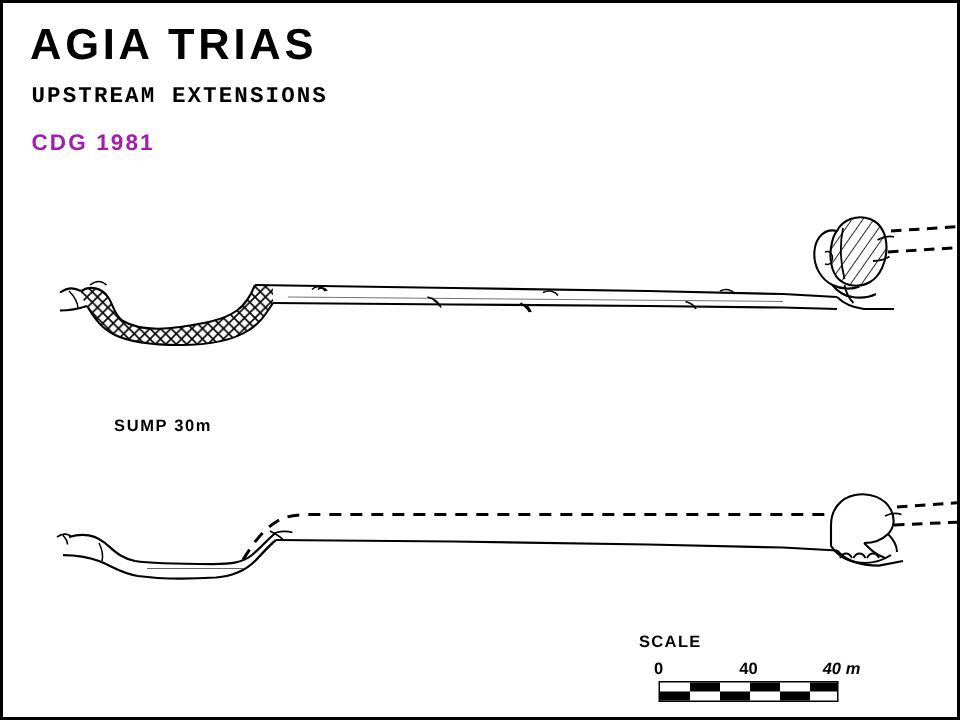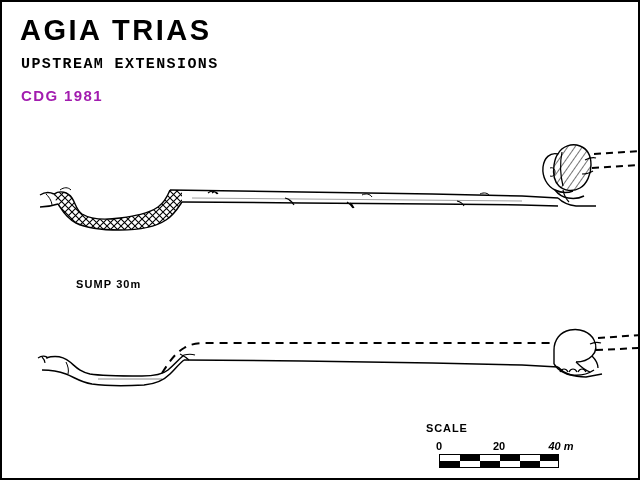--- a/index.html
+++ b/index.html
@@ -251,21 +251,21 @@
 
   <div class="title-sub">UPSTREAM  EXTENSIONS</div>
 
   <div class="title-credit">CDG 1981</div>
 
   <div class="sump-label">SUMP  30m</div>
 
   <div class="scale-title">SCALE</div>
 
   <div class="scale-tick-label" style="left:437px;">0</div>
-  <div class="scale-tick-label" style="left:497px;">20</div>
+  <div class="scale-tick-label" style="left:497px;">40</div>
   <div class="scale-tick-label" style="left:559px;font-style:italic;">40 m</div>
 
   <div id="scale-bar">
 
     <div class="seg" style="left:0px;   top:6px; width:20px; height:6px;"></div>
     <div class="seg" style="left:20px;  top:0px; width:20px; height:6px;"></div>
     <div class="seg" style="left:40px;  top:6px; width:20px; height:6px;"></div>
     <div class="seg" style="left:60px;  top:0px; width:20px; height:6px;"></div>
     <div class="seg" style="left:80px;  top:6px; width:20px; height:6px;"></div>
     <div class="seg" style="left:100px; top:0px; width:18px; height:6px;"></div>

